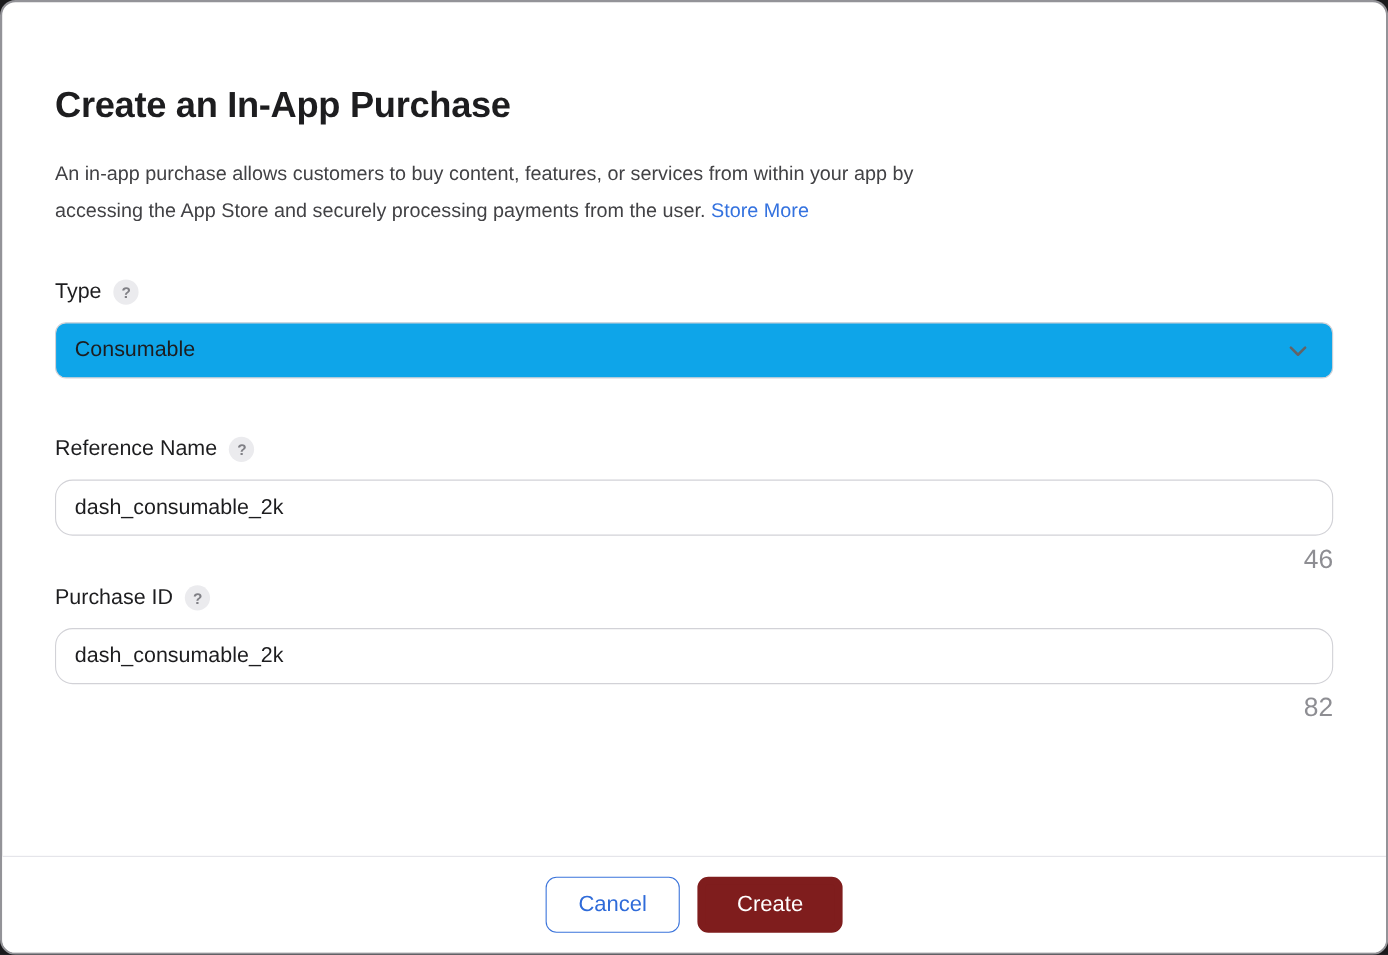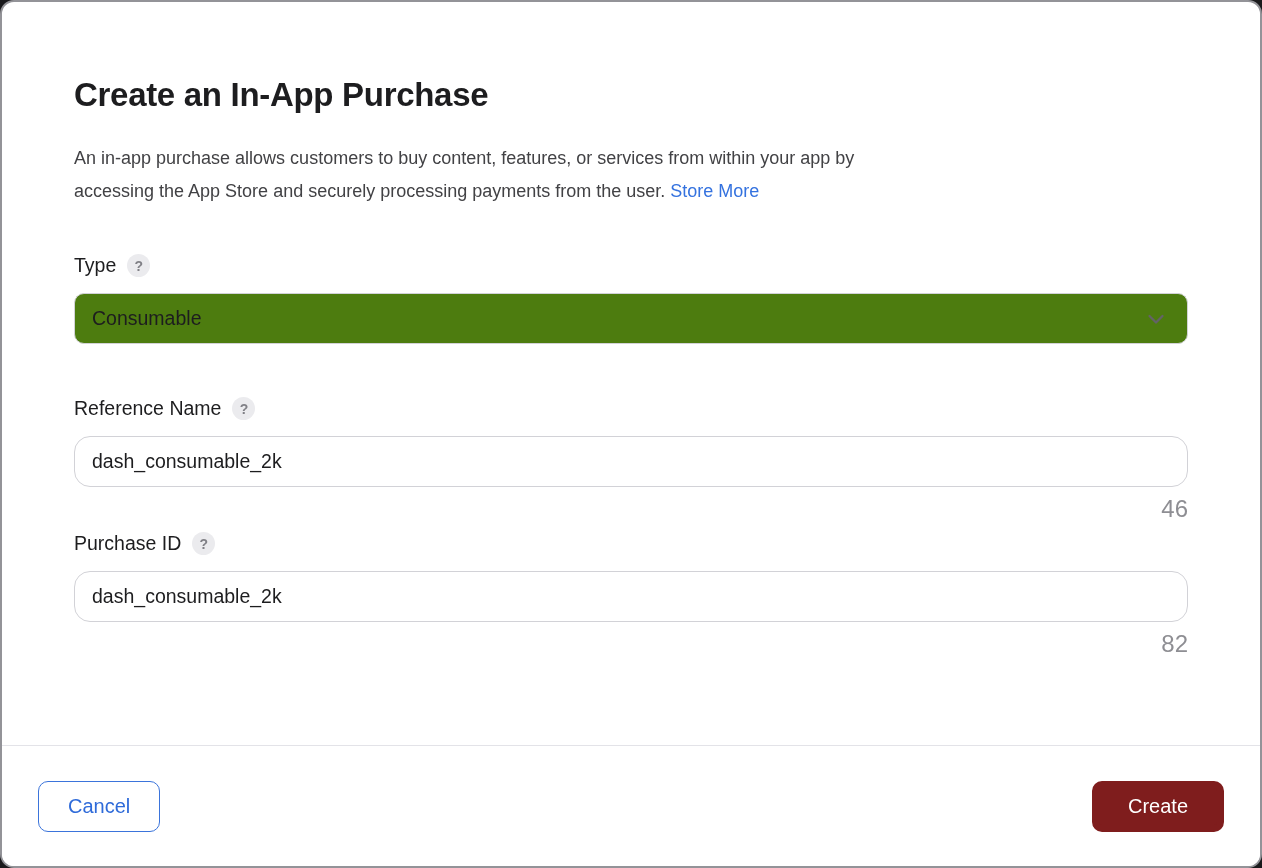--- a/index.html
+++ b/index.html
@@ -13,21 +13,21 @@
     width: 1262px; height: 868px;
     background: #ffffff;
     border: 2px solid #939398;
     border-radius: 14px;
     display: flex;
     flex-direction: column;
     overflow: hidden;
   }
   .content {
     flex: 1;
-    padding: 0 72px;
+    padding: 0 48px;
   }
   .page-title {
     margin-top: 74px;
     font-size: 33px;
     font-weight: 700;
     letter-spacing: -0.3px;
     color: #1d1d1f;
   }
   .description {
     margin-top: 28px;
@@ -65,21 +65,21 @@
     align-items: center;
     justify-content: center;
     cursor: pointer;
     user-select: none;
   }
   .select-box {
     width: 100%;
     height: 51px;
     border: 1px solid #d2d2d7;
     border-radius: 10px;
-    background: #4d7c0f;
+    background: #0ea5e9;
     display: flex;
     align-items: center;
     justify-content: space-between;
     padding: 0 20px 0 17px;
     cursor: pointer;
   }
   .select-value {
     font-size: 19.5px;
     color: #1d1d1f;
   }
@@ -102,28 +102,28 @@
   }
   .char-counter {
     margin-top: 10px;
     text-align: right;
     font-size: 24px;
     color: #8e8e93;
     line-height: 24px;
   }
   .footer {
     margin-top: auto;
-    height: 121px;
+    height: 88px;
     border-top: 1px solid #e3e3e8;
     background: #ffffff;
     display: flex;
     align-items: center;
-    justify-content: space-between;
+    justify-content: center;
     gap: 16px;
-    padding: 0 36px;
+    padding: 0 48px;
     flex-shrink: 0;
   }
   .btn {
     height: 51px;
     border-radius: 10px;
     font-family: "Liberation Sans", sans-serif;
     font-size: 20px;
     padding: 0 29px;
     cursor: pointer;
   }

